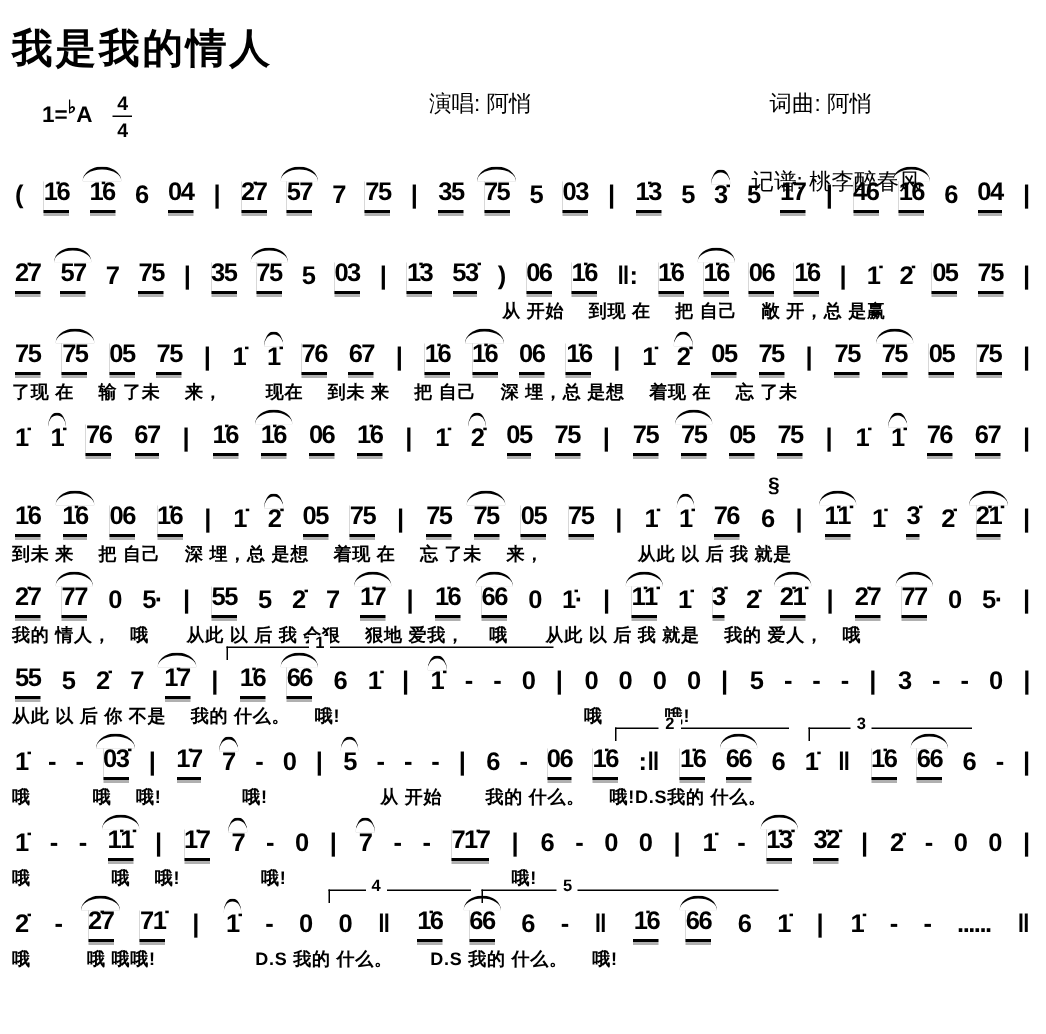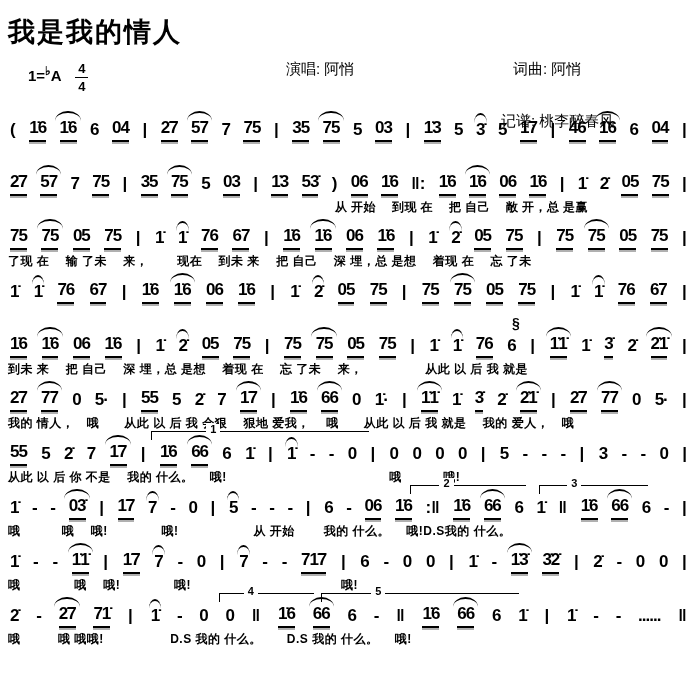--- a/index.html
+++ b/index.html
@@ -109,21 +109,21 @@
           <span class="tok u1 arc">1̇6</span>
           <span class="tok u1">06</span>
           <span class="tok u1">1̇6</span>
           <span class="tok bar">|</span>
           <span class="tok">1̇</span>
           <span class="tok">2̇</span>
           <span class="tok u1">05</span>
           <span class="tok u1">75</span>
           <span class="tok bar">|</span>
         </div>
-        <div class="lyrics" style="padding-left: 48%; font-family: Liberation Serif, serif;">从 开始　 到现 在　 把 自己　 敞 开，总 是赢</div>
+        <div class="lyrics" style="padding-left: 48%;">从 开始　 到现 在　 把 自己　 敞 开，总 是赢</div>
       </div>
       <div class="line">
         <div class="notes">
           <span class="tok u1">75</span>
           <span class="tok u1 arc">75</span>
           <span class="tok u1">05</span>
           <span class="tok u1">75</span>
           <span class="tok bar">|</span>
           <span class="tok">1̇</span>
           <span class="tok arc">1̇</span>

